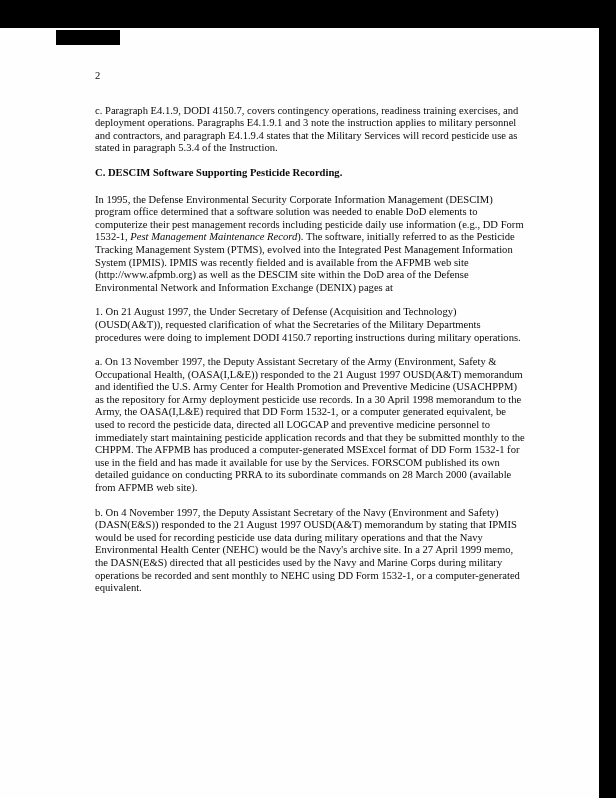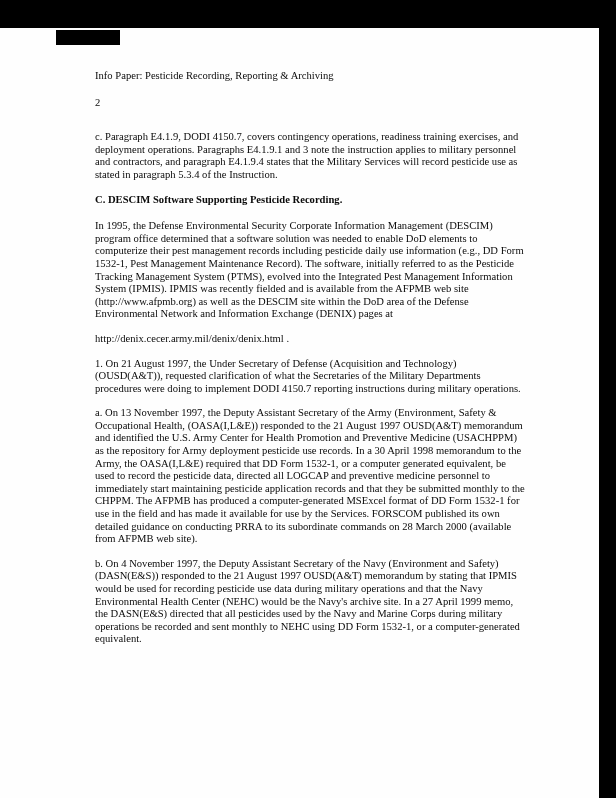--- a/index.html
+++ b/index.html
@@ -54,36 +54,34 @@
     margin: 0 0 22px 0;
     font-size: 10.6px;
   }
   .block {
     margin: 4px 0 12px 0;
   }
   .block.heading {
     font-weight: bold;
     margin: 2px 0 14px 0;
   }
-  .italic { }
+  .italic { font-style: italic; }
 </style>
 </head>
 <body>
 
 <div class="page">
   <div class="scan-bar-top"></div>
   <div class="scan-bar-right"></div>
   <div class="scan-mark"></div>
 
   <div class="content">
-    <p class="doc-header">Info Paper: Pesticide Recording, Reporting &amp; Archiving</p>
     <p class="page-number">2</p>
     <div>
         <p class="block"><span>c. Paragraph E4.1.9, DODI 4150.7, covers contingency operations, readiness training exercises, and deployment operations. Paragraphs E4.1.9.1 and 3 note the instruction applies to military personnel and contractors, and paragraph E4.1.9.4 states that the Military Services will record pesticide use as stated in paragraph 5.3.4 of the Instruction.</span></p>
         <p class="block heading"><span>C. DESCIM Software Supporting Pesticide Recording.</span></p>
         <p class="block"><span>In 1995, the Defense Environmental Security Corporate Information Management (DESCIM) program office determined that a software solution was needed to enable DoD elements to computerize their pest management records including pesticide daily use information (e.g., DD Form 1532-1, </span><span class="italic">Pest Management Maintenance Record</span><span>). The software, initially referred to as the Pesticide Tracking Management System (PTMS), evolved into the Integrated Pest Management Information System (IPMIS). IPMIS was recently fielded and is available from the AFPMB web site (http://www.afpmb.org) as well as the DESCIM site within the DoD area of the Defense Environmental Network and Information Exchange (DENIX) pages at</span></p>
-        <p class="block"><span>http://denix.cecer.army.mil/denix/denix.html .</span></p>
         <p class="block"><span>1. On 21 August 1997, the Under Secretary of Defense (Acquisition and Technology) (OUSD(A&amp;T)), requested clarification of what the Secretaries of the Military Departments procedures were doing to implement DODI 4150.7 reporting instructions during military operations.</span></p>
         <p class="block"><span>a. On 13 November 1997, the Deputy Assistant Secretary of the Army (Environment, Safety &amp; Occupational Health, (OASA(I,L&amp;E)) responded to the 21 August 1997 OUSD(A&amp;T) memorandum and identified the U.S. Army Center for Health Promotion and Preventive Medicine (USACHPPM) as the repository for Army deployment pesticide use records. In a 30 April 1998 memorandum to the Army, the OASA(I,L&amp;E) required that DD Form 1532-1, or a computer generated equivalent, be used to record the pesticide data, directed all LOGCAP and preventive medicine personnel to immediately start maintaining pesticide application records and that they be submitted monthly to the CHPPM. The AFPMB has produced a computer-generated MSExcel format of DD Form 1532-1 for use in the field and has made it available for use by the Services. FORSCOM published its own detailed guidance on conducting PRRA to its subordinate commands on 28 March 2000 (available from AFPMB web site).</span></p>
         <p class="block"><span>b. On 4 November 1997, the Deputy Assistant Secretary of the Navy (Environment and Safety) (DASN(E&amp;S)) responded to the 21 August 1997 OUSD(A&amp;T) memorandum by stating that IPMIS would be used for recording pesticide use data during military operations and that the Navy Environmental Health Center (NEHC) would be the Navy's archive site. In a 27 April 1999 memo, the DASN(E&amp;S) directed that all pesticides used by the Navy and Marine Corps during military operations be recorded and sent monthly to NEHC using DD Form 1532-1, or a computer-generated equivalent.</span></p>
       </div>
   </div>
 </div>
 
 </body></html>

